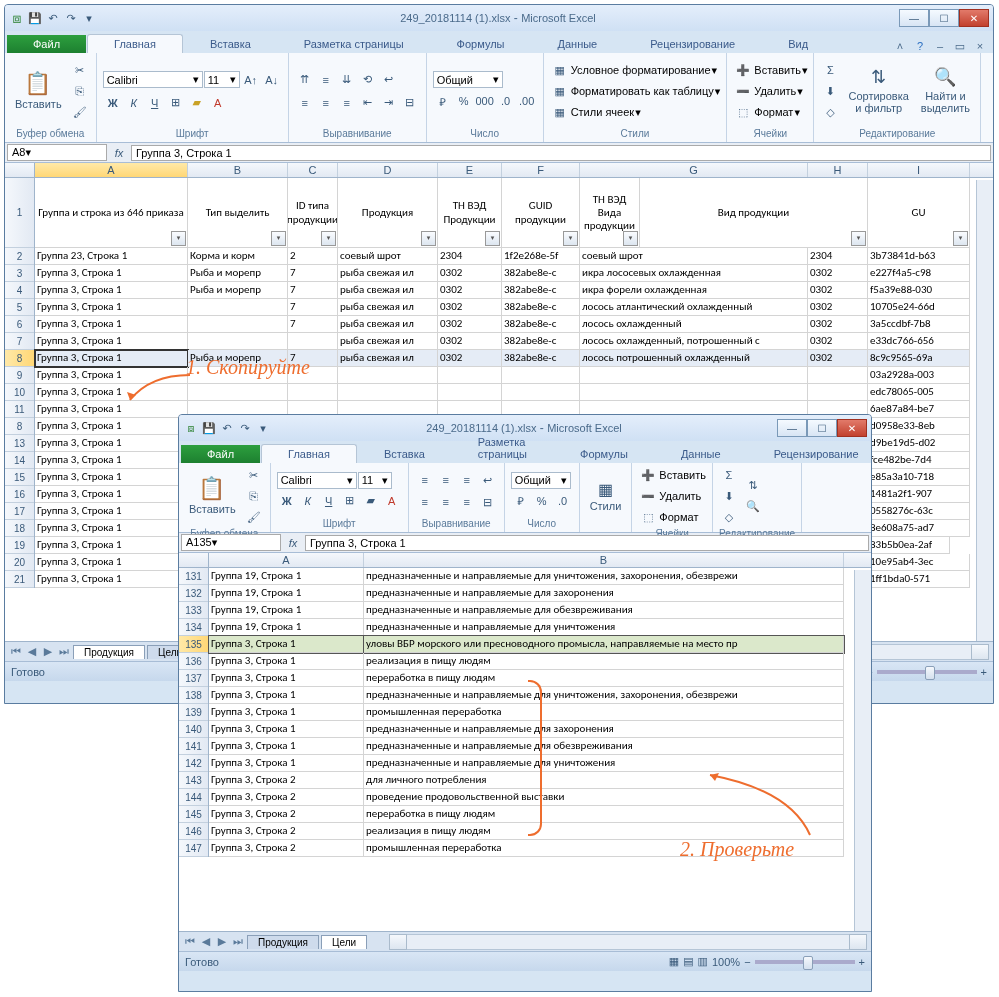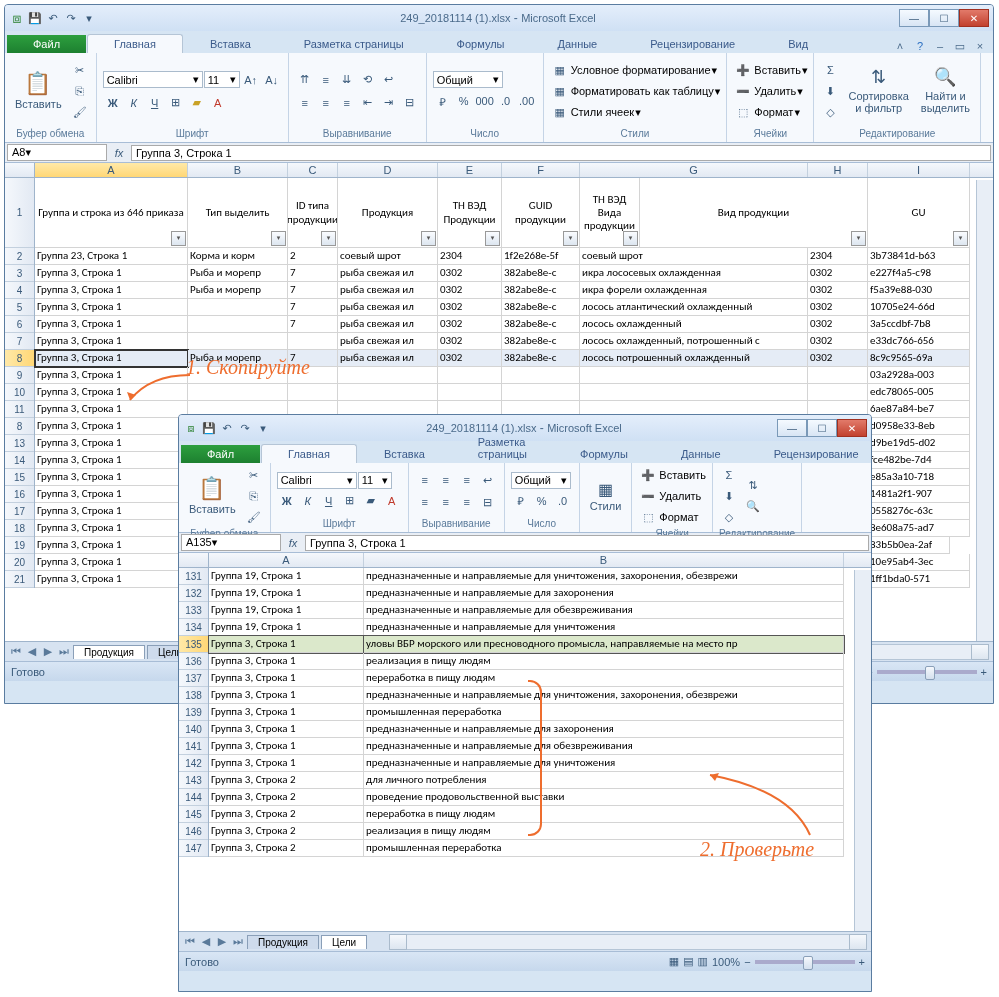--- a/index.html
+++ b/index.html
@@ -852,17 +852,17 @@
       </div>
  </div>
 </div>
 
 <div class="annot" style="left:186px;top:356px">1. Скопируйте</div>
 <svg class="arrow1" style="left:120px;top:370px" width="80" height="40">
     <path d="M70,5 Q30,5 10,30" stroke="#ee6d2e" stroke-width="2" fill="none"></path>
     <path d="M10,30 l-3,-8 l9,3 z" fill="#ee6d2e"></path>
   </svg>
 <div class="brace" style="left:528px;top:680px;width:14px;height:156px"></div>
-<div class="annot" style="left:700px;top:838px">2. Проверьте</div>
+<div class="annot" style="left:680px;top:838px">2. Проверьте</div>
 <svg class="arrow1" style="left:700px;top:770px" width="120" height="70">
     <path d="M110,65 Q90,20 10,5" stroke="#ee6d2e" stroke-width="2" fill="none"></path>
     <path d="M10,5 l9,-2 l-4,8 z" fill="#ee6d2e"></path>
   </svg>
 
 </body></html>

